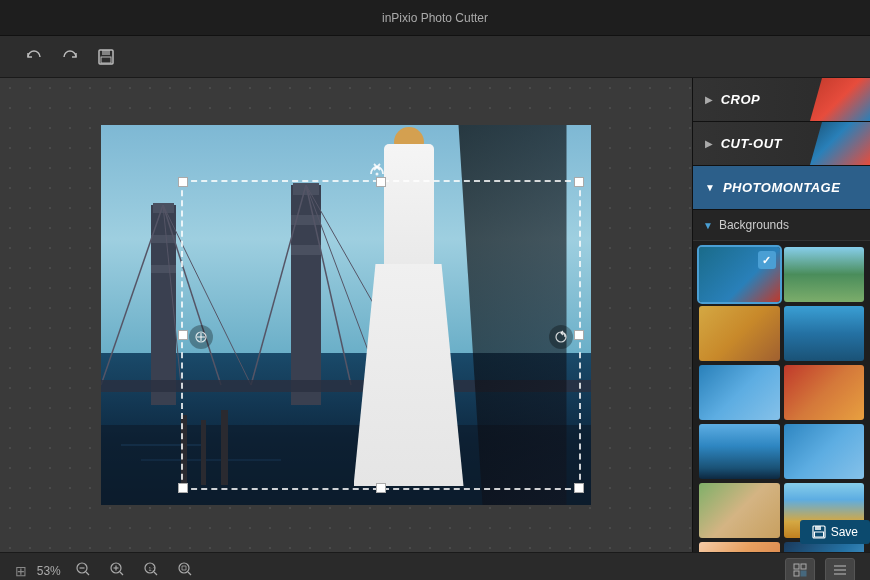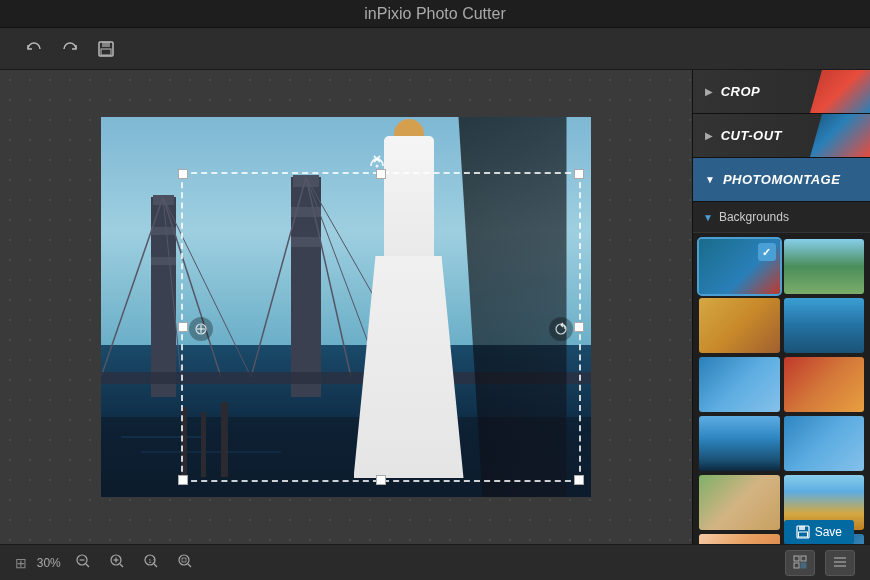--- a/index.html
+++ b/index.html
@@ -8,27 +8,27 @@
       height: 580px;
       background: #2a2a2a;
       font-family: Arial, sans-serif;
       overflow: hidden;
       color: #ccc;
       font-size: 12px;
     }
 
     
     #titlebar {
-      height: 28px;
+      height: 36px;
       background: #1e1e1e;
       display: flex;
       align-items: center;
       justify-content: center;
       color: #aaa;
-      font-size: 16px;
+      font-size: 12px;
       border-bottom: 1px solid #111;
     }
 
     
     #toolbar {
       height: 42px;
       background: #2d2d2d;
       display: flex;
       align-items: center;
       padding: 0 20px;
@@ -329,22 +329,22 @@
     .t8 { background: linear-gradient(135deg, #2e86c1 0%, #5dade2 50%, #85c1e9 100%); }
     .t9 { background: linear-gradient(135deg, #7fb069 0%, #d4b483 50%, #c8a060 100%); }
     .t10 { background: linear-gradient(180deg, #87ceeb 0%, #5dade2 30%, #d4a843 70%, #c08020 100%); }
     .t11 { background: linear-gradient(135deg, #f5cba7 0%, #e8a060 40%, #d47840 100%); }
     .t12 { background: linear-gradient(135deg, #1a3a5c 0%, #2471a3 50%, #5dade2 100%); }
 
     
     #save-btn {
       position: absolute;
       bottom: 36px;
-      right: 16px;
-      background: #0369a1;
+      right: 0;
+      background: #0c4a6e;
       border: none;
       color: white;
       padding: 5px 12px;
       border-radius: 3px;
       cursor: pointer;
       font-size: 12px;
       display: flex;
       align-items: center;
       gap: 5px;
     }
@@ -611,21 +611,21 @@
       </svg>
       <span>Save</span>
     </button>
 
   </div>
 
 </div>
 
 <div id="statusbar">
   <div style="color:#888;font-size:14px;">⊞</div>
-  <span style="color:#aaa;font-size:12px;">30%</span>
+  <span style="color:#aaa;font-size:12px;">53%</span>
   <button class="zoom-btn">
     <svg width="16" height="16" viewBox="0 0 16 16" fill="none">
       <circle cx="7" cy="7" r="5" stroke="#aaa" stroke-width="1.2" fill="none"></circle>
       <line x1="4.5" y1="7" x2="9.5" y2="7" stroke="#aaa" stroke-width="1.2"></line>
       <line x1="11" y1="11" x2="14" y2="14" stroke="#aaa" stroke-width="1.2"></line>
     </svg>
   </button>
   <button class="zoom-btn">
     <svg width="16" height="16" viewBox="0 0 16 16" fill="none">
       <circle cx="7" cy="7" r="5" stroke="#aaa" stroke-width="1.2" fill="none"></circle>

